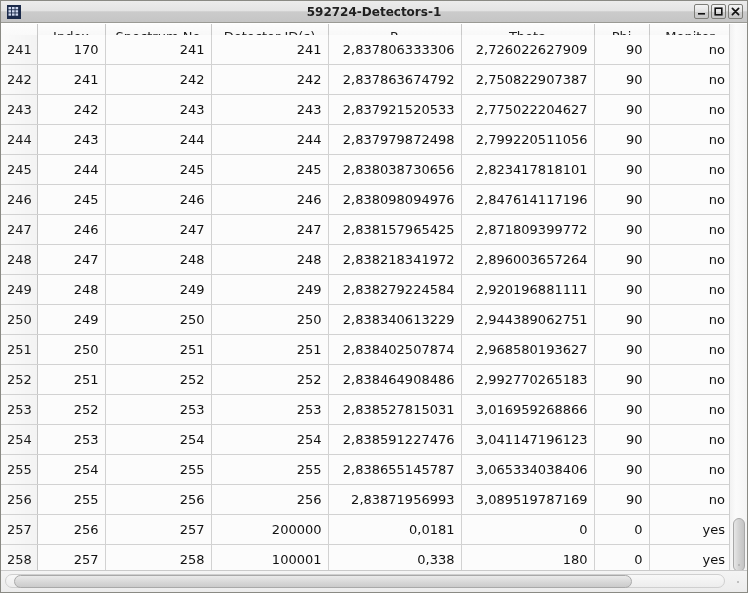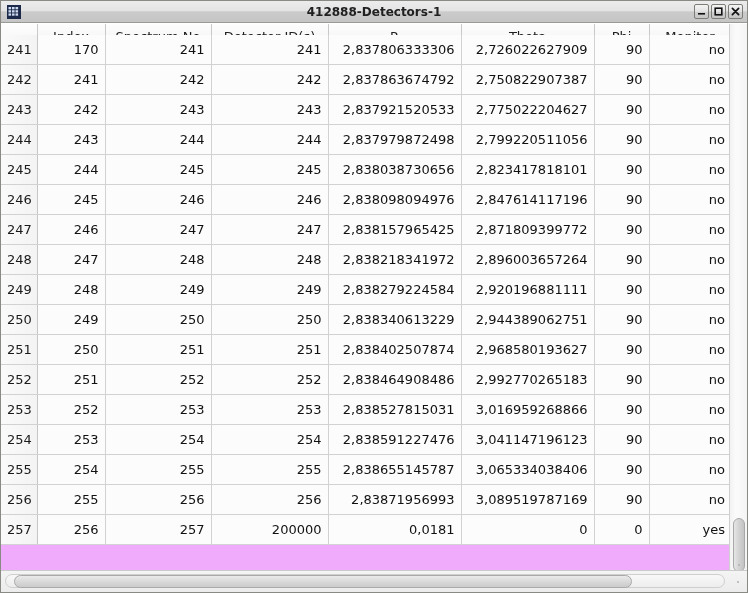--- a/index.html
+++ b/index.html
@@ -81,21 +81,21 @@
     background: #ffffff;
     border-top: 1px solid #ffffff;
   }
 
   #viewport {
     position: absolute;
     left: 0; top: 0;
     right: 18px;
     bottom: 0;
     overflow: hidden;
-    background: #f0abfc;
+    background: #ef4444;
   }
 
   table.grid {
     border-collapse: collapse;
     table-layout: fixed;
     width: 730px;
     font-size: 13px;
     color: #101010;
   }
 
@@ -232,21 +232,21 @@
         <rect x="9.5" y="3" width="2.6" height="2.3"></rect>
         <rect x="2.5" y="6.2" width="2.6" height="2.3"></rect>
         <rect x="6.0" y="6.2" width="2.6" height="2.3"></rect>
         <rect x="9.5" y="6.2" width="2.6" height="2.3"></rect>
         <rect x="2.5" y="9.4" width="2.6" height="2.3"></rect>
         <rect x="6.0" y="9.4" width="2.6" height="2.3"></rect>
         <rect x="9.5" y="9.4" width="2.6" height="2.3"></rect>
       </g>
     </svg>
 
-    <div id="title-text">412888-Detectors-1</div>
+    <div id="title-text">592724-Detectors-1</div>
 
     <div id="win-buttons">
       <div class="win-btn">
         <svg width="11" height="11" viewBox="0 0 11 11">
           <rect x="2" y="7" width="7" height="1.6" fill="#111"></rect>
         </svg>
       </div>
       <div class="win-btn">
         <svg width="11" height="11" viewBox="0 0 11 11">
           <rect x="2.2" y="2.2" width="6.6" height="6.6" fill="none" stroke="#111" stroke-width="1.6"></rect>
@@ -450,20 +450,30 @@
             <tr>
               <td class="rowhdr">257</td>
               <td>256</td>
               <td>257</td>
               <td>200000</td>
               <td>0,0181</td>
               <td>0</td>
               <td>0</td>
               <td class=" last-col">yes</td>
             </tr>
+            <tr>
+              <td class="rowhdr">258</td>
+              <td>257</td>
+              <td>258</td>
+              <td>100001</td>
+              <td>0,338</td>
+              <td>180</td>
+              <td>0</td>
+              <td class=" last-col">yes</td>
+            </tr>
           </tbody>
       </table>
     </div>
 
     <div id="vscroll">
       <div id="vthumb"></div>
       <div id="vscroll-dot"></div>
     </div>
   </div>
 

